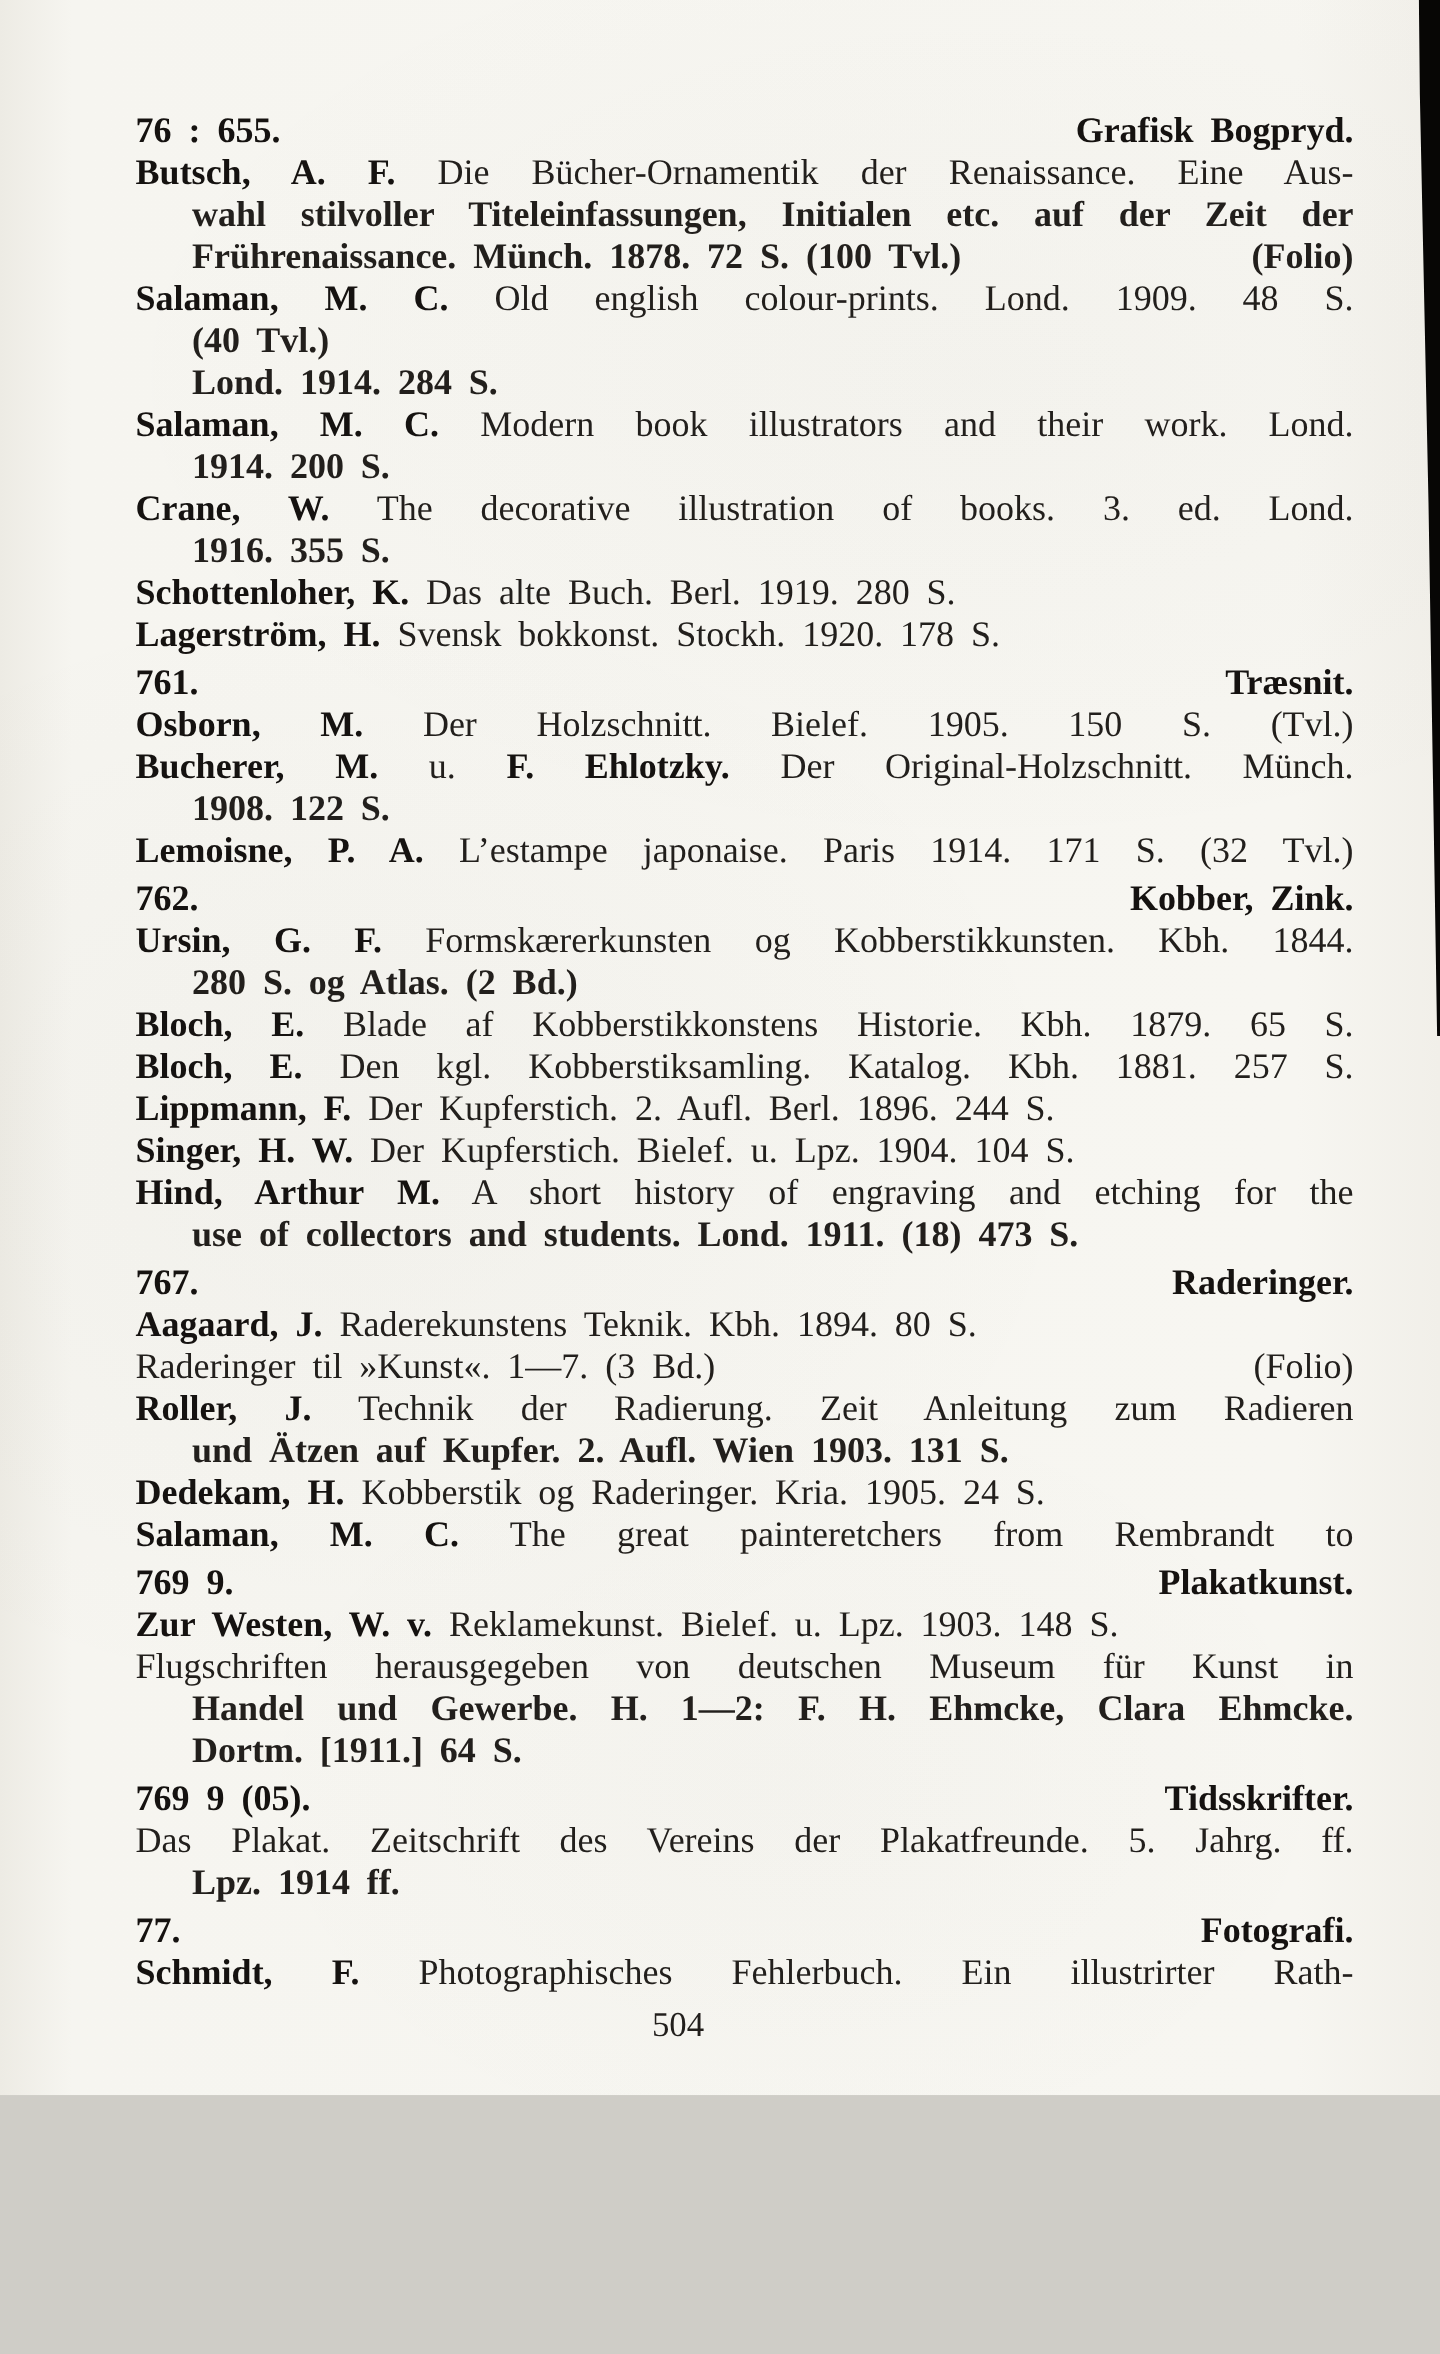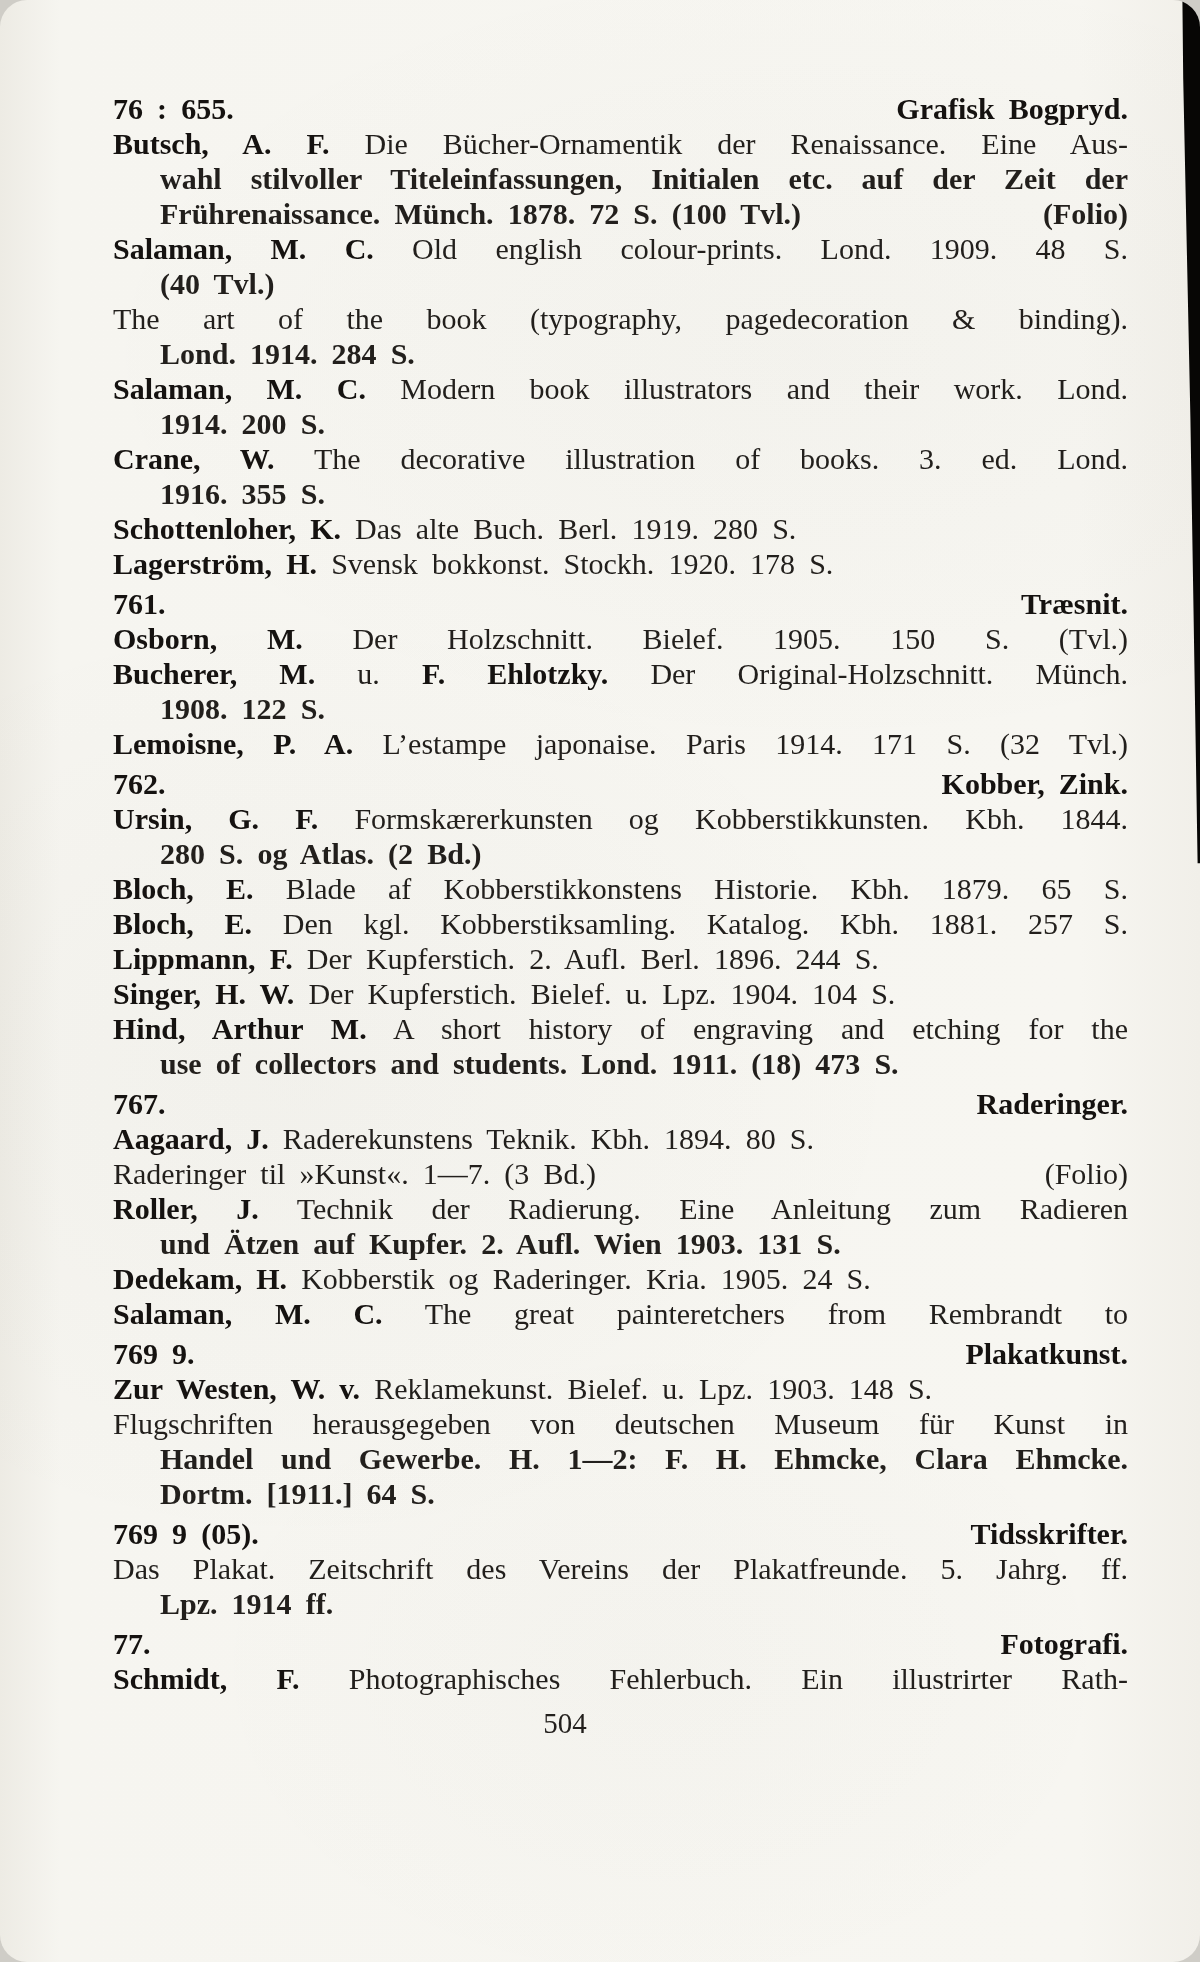--- a/index.html
+++ b/index.html
@@ -1,27 +1,26 @@
 <!DOCTYPE html>
 <html><head>
 <meta charset="utf-8">
 <style>
   html,body{margin:0;padding:0;background:#cfcdc7;}
   .page{
     position:relative;
-    width:1200px;height:1962px;
+    width:1200px;height:1746px;
     overflow:hidden;
     font-family:"Liberation Serif","DejaVu Serif",serif;
     color:#221f1c;
     background:
       radial-gradient(1100px 600px at 68% 18%, rgba(60,60,50,0.018), transparent 70%),
       radial-gradient(900px 700px at 25% 55%, rgba(60,60,50,0.022), transparent 70%),
       radial-gradient(700px 500px at 55% 85%, rgba(60,60,50,0.015), transparent 70%),
       linear-gradient(90deg,#edebe4 0px,#f6f5f0 60px,#f7f6f1 90%,#f1efe9 100%);
-    border-radius: 27px;
   }
   
   .gutter{
     position:absolute;top:0;right:0;width:20px;height:872px;
     background:#070605;
     clip-path:polygon(12% 0%,100% 0%,100% 99%,88% 99%,52% 48%,16% 9%);
   }
   .text-block{
     padding:86px 72px 0 113px;
   }
@@ -60,21 +59,20 @@
         <span class="r">Grafisk Bogpryd.</span>
       </div>
       <div class="line justify"><span class="l"><span class="b">Butsch, A. F.</span><span> Die Bücher-Ornamentik der Renaissance. Eine Aus-</span></span></div>
       <div class="line indent justify"><span class="l"><span>wahl stilvoller Titeleinfassungen, Initialen etc. auf der Zeit der</span></span></div>
       <div class="line indent flexline">
         <span class="l"><span>Frührenaissance. Münch. 1878. 72 S. (100 Tvl.)</span></span>
         <span class="r">(Folio)</span>
       </div>
       <div class="line justify"><span class="l"><span class="b">Salaman, M. C.</span><span> Old english colour-prints. Lond. 1909. 48 S.</span></span></div>
       <div class="line indent"><span class="l"><span>(40 Tvl.)</span></span></div>
-      <div class="line justify"><span class="l"><span>The art of the book (typography, pagedecoration &amp; binding).</span></span></div>
       <div class="line indent"><span class="l"><span>Lond. 1914. 284 S.</span></span></div>
       <div class="line justify"><span class="l"><span class="b">Salaman, M. C.</span><span> Modern book illustrators and their work. Lond.</span></span></div>
       <div class="line indent"><span class="l"><span>1914. 200 S.</span></span></div>
       <div class="line justify"><span class="l"><span class="b">Crane, W.</span><span> The decorative illustration of books. 3. ed. Lond.</span></span></div>
       <div class="line indent"><span class="l"><span>1916. 355 S.</span></span></div>
       <div class="line"><span class="l"><span class="b">Schottenloher, K.</span><span> Das alte Buch. Berl. 1919. 280 S.</span></span></div>
       <div class="line"><span class="l"><span class="b">Lagerström, H.</span><span> Svensk bokkonst. Stockh. 1920. 178 S.</span></span></div>
       <div class="line header flexline">
         <span class="l"><span class="b">761.</span></span>
         <span class="r">Træsnit.</span>
@@ -97,21 +95,21 @@
       <div class="line indent"><span class="l"><span>use of collectors and students. Lond. 1911. (18) 473 S.</span></span></div>
       <div class="line header flexline">
         <span class="l"><span class="b">767.</span></span>
         <span class="r">Raderinger.</span>
       </div>
       <div class="line"><span class="l"><span class="b">Aagaard, J.</span><span> Raderekunstens Teknik. Kbh. 1894. 80 S.</span></span></div>
       <div class="line flexline">
         <span class="l"><span>Raderinger til »Kunst«. 1—7. (3 Bd.)</span></span>
         <span class="r">(Folio)</span>
       </div>
-      <div class="line justify"><span class="l"><span class="b">Roller, J.</span><span> Technik der Radierung. Eine Anleitung zum Radieren</span></span></div>
+      <div class="line justify"><span class="l"><span class="b">Roller, J.</span><span> Technik der Radierung. Zeit Anleitung zum Radieren</span></span></div>
       <div class="line indent"><span class="l"><span>und Ätzen auf Kupfer. 2. Aufl. Wien 1903. 131 S.</span></span></div>
       <div class="line"><span class="l"><span class="b">Dedekam, H.</span><span> Kobberstik og Raderinger. Kria. 1905. 24 S.</span></span></div>
       <div class="line justify"><span class="l"><span class="b">Salaman, M. C.</span><span> The great painteretchers from Rembrandt to</span></span></div>
       <div class="line header flexline">
         <span class="l"><span class="b">769 9.</span></span>
         <span class="r">Plakatkunst.</span>
       </div>
       <div class="line"><span class="l"><span class="b">Zur Westen, W. v.</span><span> Reklamekunst. Bielef. u. Lpz. 1903. 148 S.</span></span></div>
       <div class="line justify"><span class="l"><span>Flugschriften herausgegeben von deutschen Museum für Kunst in</span></span></div>
       <div class="line indent justify"><span class="l"><span>Handel und Gewerbe. H. 1—2: F. H. Ehmcke, Clara Ehmcke.</span></span></div>

